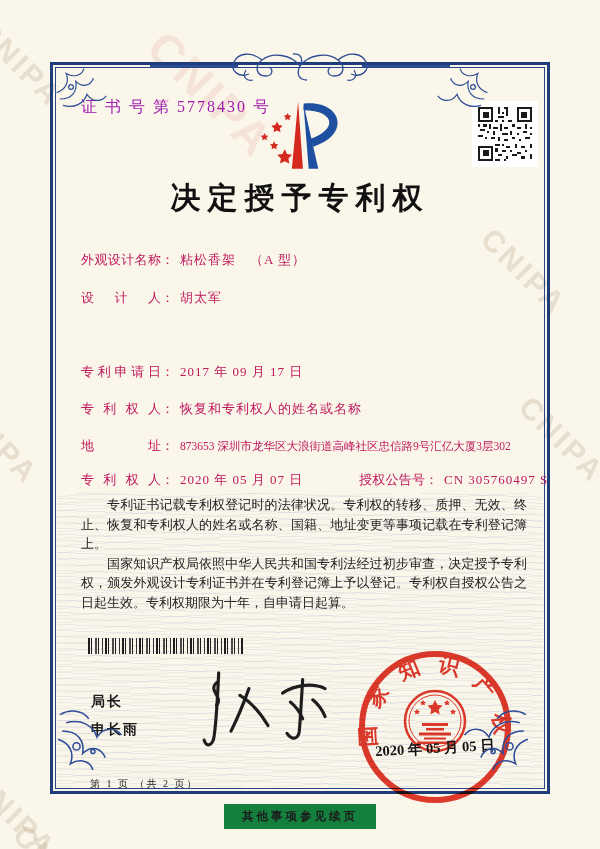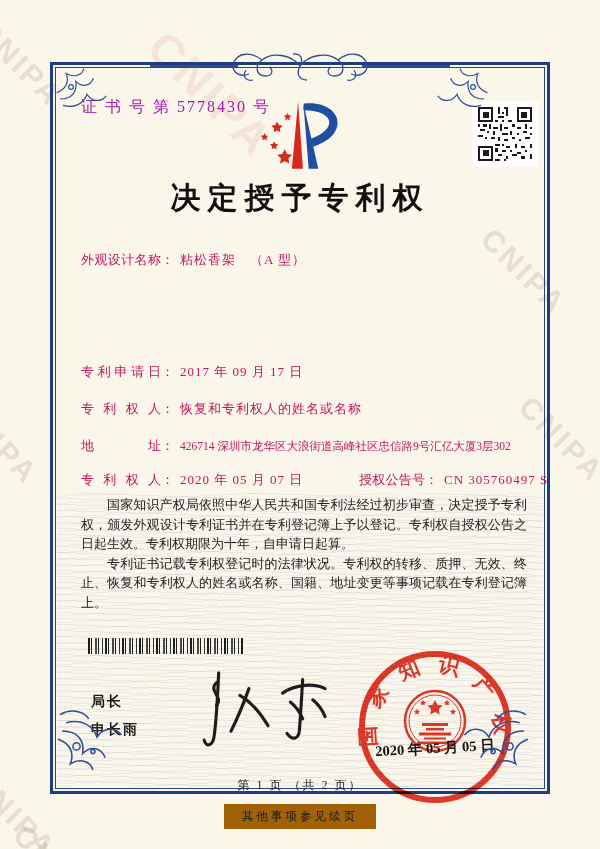--- a/index.html
+++ b/index.html
@@ -81,28 +81,28 @@
   .director-label,.director-name{
     position:absolute;left:38px;
     font-family:"Liberation Sans","DejaVu Sans",sans-serif;
     font-weight:bold;font-size:14px;color:#1b1b1b;letter-spacing:2px;
   }
   .director-label{top:628px;}
   .director-name{top:656px;}
   .signature{position:absolute;left:122px;top:600px;width:168px;height:92px;}
   .seal{position:absolute;left:302px;top:582px;width:160px;height:160px;mix-blend-mode:multiply;}
   .page-info{
-    position:absolute;left:0;top:712px;width:100%;text-align:center;
-    font-size:12px;letter-spacing:2px;color:#222;
+    position:absolute;left:0;top:712px;width:100%;
+    font-size:10px;letter-spacing:2px;color:#222;padding-left:37px;
   }
   
   .footer-note{
     position:absolute;left:50%;top:804px;transform:translateX(-50%);
-    background:#a16207;padding:5px 18px;
-    font-size:11.5px;letter-spacing:3px;color:#1b1b1b;white-space:nowrap;
+    background:#15803d;padding:5px 18px;
+    font-size:11.5px;letter-spacing:3px;color:#1b1b1b;white-space:nowrap;font-weight:bold;
   }
   
   .ornament-top{position:absolute;left:150px;top:46px;width:300px;height:40px;}
   .corner{position:absolute;width:64px;height:64px;}
   .corner.tl{left:55px;top:67px;}
   .corner.tr{left:425px;top:67px;transform:scaleX(-1);}
   .corner.bl{left:55px;top:702px;transform:scaleY(-1);}
   .corner.br{left:425px;top:702px;transform:scale(-1,-1);}
   .corner.bl,.corner.br{width:82px;height:82px;left:auto;}
   .corner.bl{left:56px;top:690px;}
@@ -150,39 +150,42 @@
           <path d="M11,2h1v1h-1zM14,2h2v1h-2zM11,3h1v2h-1zM13,4h1v1h-1zM15,3h1v3h-1zM11,6h3v1h-3zM13,8h1v1h-1zM10,8h1v1h-1zM16,8h2v1h-2zM2,10h1v1h-1zM4,10h2v1h-2zM7,10h1v2h-1zM9,11h2v1h-2zM12,10h1v3h-1zM14,11h2v1h-2zM18,10h1v1h-1zM20,11h2v1h-2zM24,10h1v2h-1zM26,11h1v1h-1zM3,12h2v1h-2zM6,13h1v1h-1zM9,13h1v2h-1zM13,14h3v1h-3zM17,13h1v2h-1zM20,14h1v1h-1zM23,13h2v1h-2zM26,14h1v1h-1zM2,15h2v1h-2zM5,16h1v1h-1zM8,16h2v1h-2zM11,16h1v2h-1zM14,17h2v1h-2zM18,16h1v1h-1zM21,17h1v1h-1zM24,16h2v1h-2zM10,19h2v1h-2zM13,19h1v1h-1zM15,20h2v1h-2zM19,19h1v2h-1zM22,20h2v1h-2zM26,19h1v2h-1zM10,21h1v2h-1zM13,22h2v1h-2zM17,22h1v1h-1zM20,23h2v1h-2zM24,22h1v1h-1zM11,24h2v1h-2zM15,25h1v1h-1zM18,24h2v1h-2zM22,25h2v1h-2zM26,24h1v2h-1zM10,26h2v1h-2zM14,26h1v1h-1z"></path>
         </g>
       </svg>
     </div>
 
     <div class="title">决定授予专利权</div>
 
     <div class="field" style="top:186px;">
       <span class="flabel">外观设计名称</span><span class="colon">：</span><span class="fvalue">粘松香架　（A 型）</span>
     </div>
+    <div class="field" style="top:224px;">
+      <span class="flabel">设计人</span><span class="colon">：</span><span class="fvalue">胡太军</span>
+    </div>
     <div class="field" style="top:298px;">
       <span class="flabel">专利申请日</span><span class="colon">：</span><span class="fvalue">2017 年 09 月 17 日</span>
     </div>
     <div class="field" style="top:335px;">
       <span class="flabel">专利权人</span><span class="colon">：</span><span class="fvalue">恢复和专利权人的姓名或名称</span>
     </div>
     <div class="field" style="top:372px;">
-      <span class="flabel">地址</span><span class="colon">：</span><span class="fvalue small">426714 深圳市龙华区大浪街道高峰社区忠信路9号汇亿大厦3层302</span>
+      <span class="flabel">地址</span><span class="colon">：</span><span class="fvalue small">873653 深圳市龙华区大浪街道高峰社区忠信路9号汇亿大厦3层302</span>
     </div>
     <div class="field" style="top:406px;">
       <span class="flabel">专利权人</span><span class="colon">：</span><span class="fvalue">2020 年 05 月 07 日</span>
       <span class="second">
         <span class="flabel">授权公告号</span><span class="colon">：</span><span class="fvalue">CN 305760497 S</span>
       </span>
     </div>
 
     <div class="body-text">
+      <p>专利证书记载专利权登记时的法律状况。专利权的转移、质押、无效、终止、恢复和专利权人的姓名或名称、国籍、地址变更等事项记载在专利登记簿上。</p>
       <p>国家知识产权局依照中华人民共和国专利法经过初步审查，决定授予专利权，颁发外观设计专利证书并在专利登记簿上予以登记。专利权自授权公告之日起生效。专利权期限为十年，自申请日起算。</p>
-      <p>专利证书记载专利权登记时的法律状况。专利权的转移、质押、无效、终止、恢复和专利权人的姓名或名称、国籍、地址变更等事项记载在专利登记簿上。</p>
     </div>
 
     <div class="barcode"></div>
 
     <div class="director-label">局长</div>
     <div class="director-name">申长雨</div>
 
     <svg class="signature" viewBox="0 0 150 80">
       <g stroke="#1d1d1d" stroke-width="2.8" fill="none" stroke-linecap="round">
         <path d="M38,14 C28,22 44,27 37,35"></path>

